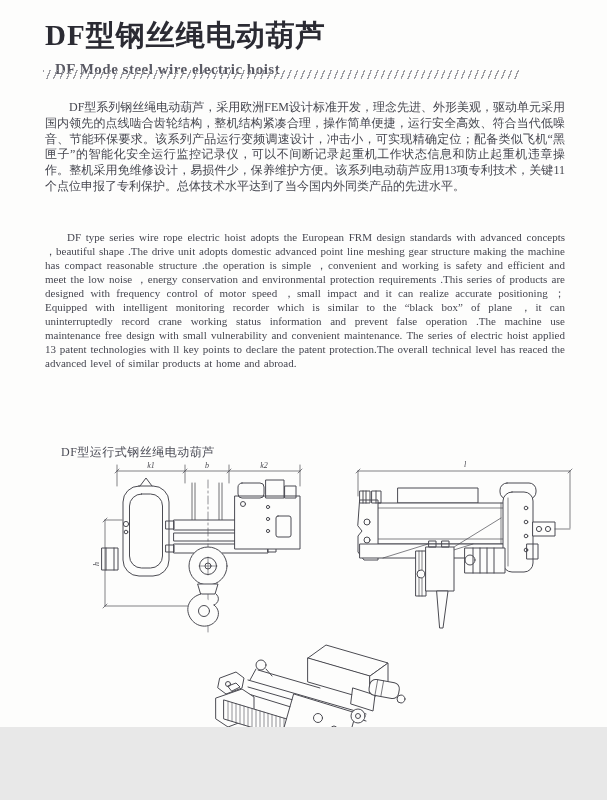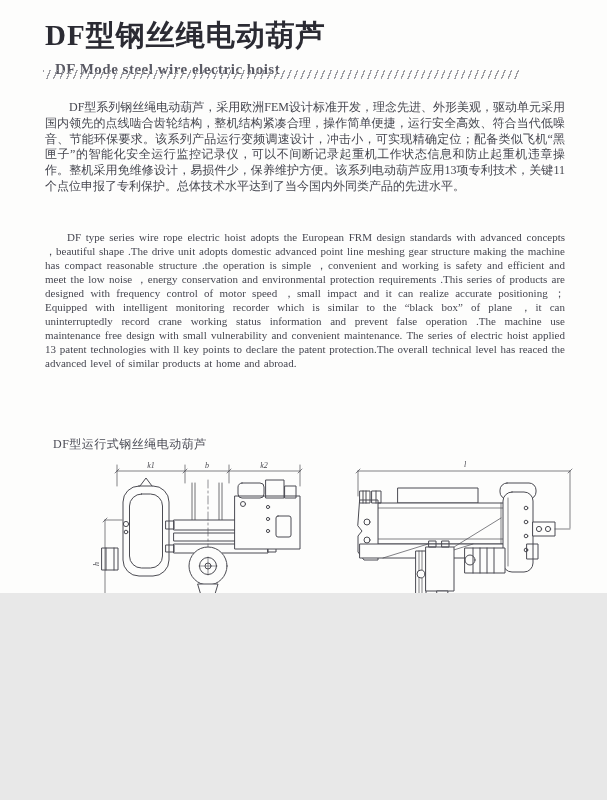--- a/index.html
+++ b/index.html
@@ -1,18 +1,18 @@
 <!DOCTYPE html>
 <html><head>
 <meta charset="utf-8">
 <style>
   html,body{margin:0;padding:0;background:#e8e8e8;}
   .page{
     position:relative;
-    width:607px;height:593px;
+    width:607px;height:727px;
     background:#fdfdfc;
     overflow:hidden;
     font-family:"Liberation Serif","DejaVu Serif",serif;
     color:#44454f;
   }
   .title-cn{
     position:absolute;left:45px;top:16px;margin:0;
     font-size:29px;font-weight:900;letter-spacing:1px;
     color:#2b2b33;
     font-family:"Liberation Serif","DejaVu Serif",serif;
@@ -38,21 +38,21 @@
     color:#45464f;
   }
   .para-en{
     top:230px;
     font-size:11px;line-height:14px;
     text-indent:2em;
     color:#464751;
     word-spacing:1px;
   }
   .fig-label{
-    position:absolute;left:45px;top:428px;margin:8px;
+    position:absolute;left:45px;top:428px;margin:16px;
     font-size:12px;color:#4a4b55;letter-spacing:0.5px;
   }
   svg{position:absolute;}
   .svg-front{left:88px;top:456px;}
   .svg-side{left:353px;top:456px;}
   .svg-iso{left:198px;top:636px;}
   svg text{
     font-family:"Liberation Serif","DejaVu Serif",serif;
     font-size:8px;font-style:italic;
     fill:#4b4b52;stroke:none;

